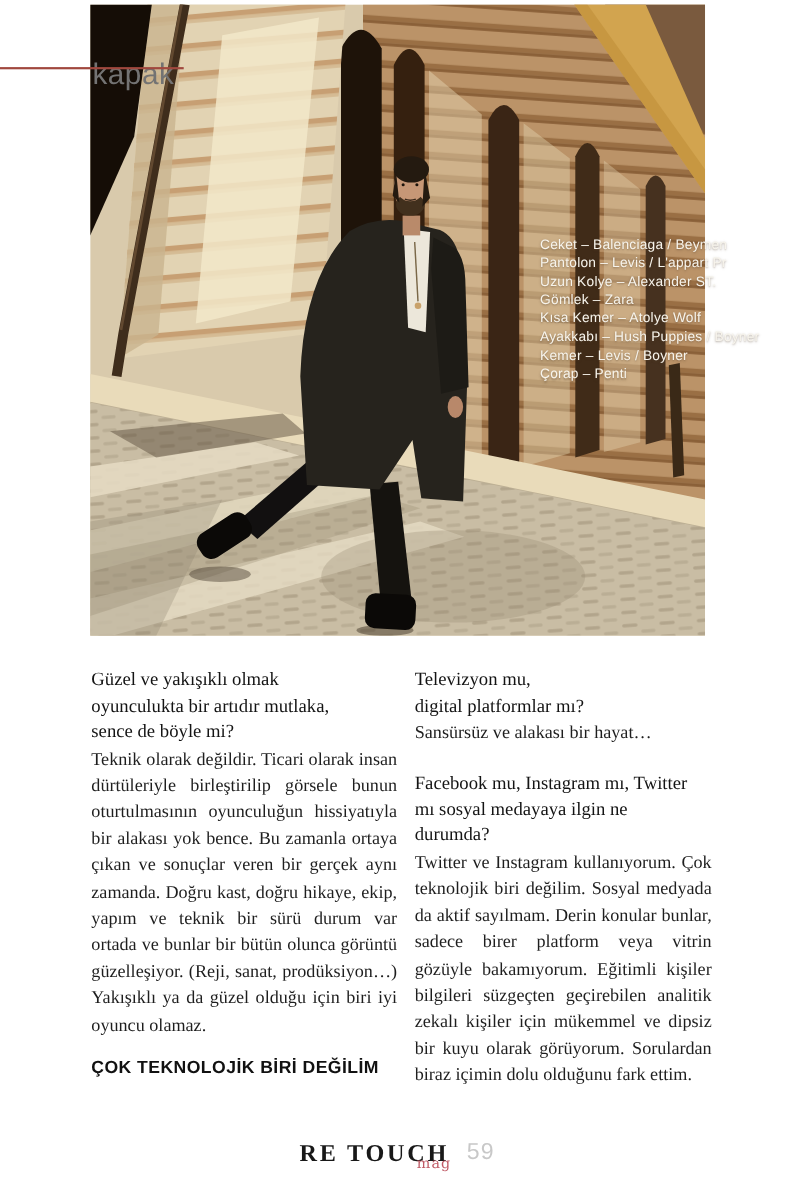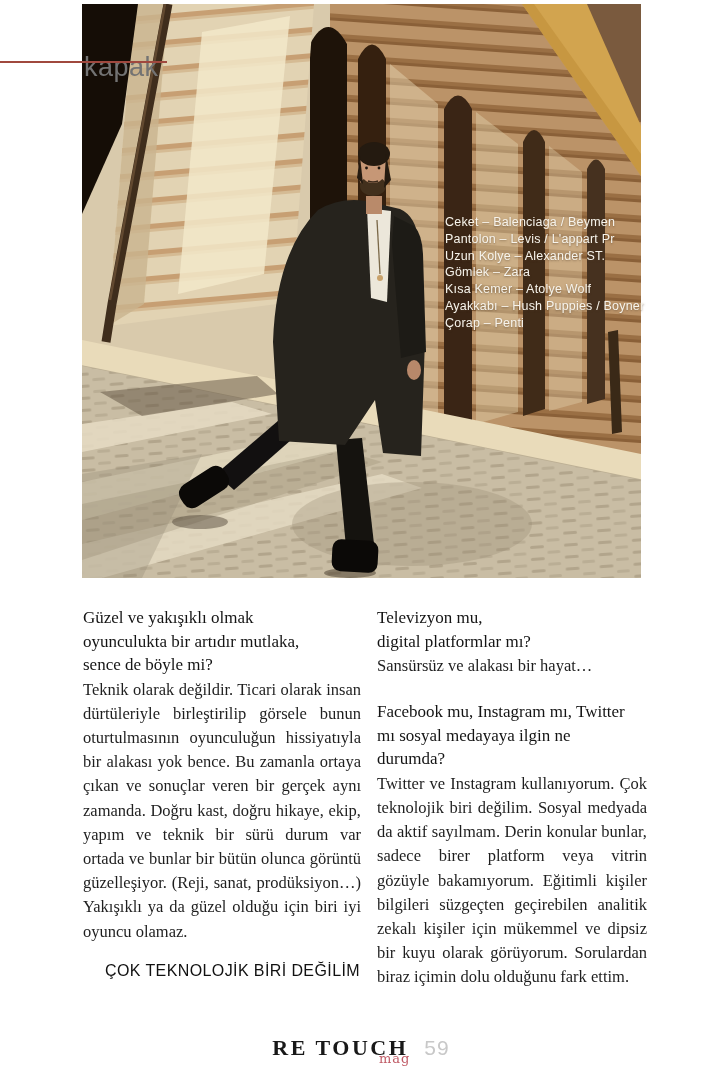--- a/index.html
+++ b/index.html
@@ -9,41 +9,42 @@
   }
 
   
   .photo { position:absolute; left:82px; top:4px; width:559px; height:574px; }
   .photo svg { display:block; width:559px; height:574px; }
   .credits {
     position:absolute; left:363px; top:210px; width:200px;
     font-family:"Liberation Sans", sans-serif; font-size:12.5px; line-height:16.8px;
     color:#f7f4ec; letter-spacing:0.2px; white-space:nowrap;
     text-shadow:0 1px 2px rgba(80,60,40,0.5);
+    padding-left:46px;
   }
   .kapak {
     position:absolute; left:84px; top:32px; z-index:3;
     font-family:Liberation Sans, sans-serif; font-size:27px; line-height:30px;
     color:#737373; letter-spacing:0.5px;margin-top:20px;
   }
   .rule { position:absolute; left:0; top:61px; width:167px; height:2px; background:#a0483e; z-index:4; }
 
   
   .columns { position:absolute; left:83px; top:606px; width:564px; display:flex; gap:16px; color:#1e1e1e; }
   .col-left  { width:278px; }
   .col-right { width:270px; }
   .q {
     font-weight:normal; font-size:17px; line-height:23.5px;
     white-space:pre-line; margin:0 0 1px 0; color:#141414;
   }
   .a { font-size:16.5px; line-height:24.2px; text-align:justify; margin:0; }
   .q-follow { margin-top:22px; }
   .pull {
-    margin-top:18px; font-family:"Liberation Sans", sans-serif; font-weight:normal;
-    font-size:16px; letter-spacing:0.4px; color:#111111;margin-left:22px;
+    margin-top:18px; font-family:"Liberation Sans", sans-serif; font-weight:bold;
+    font-size:16px; letter-spacing:0.4px; color:#111111;
   }
 
   
   .footer {
     position:absolute; left:0; top:1036px; width:722px;
     display:flex; justify-content:center; align-items:center; gap:16px;
   }
   .brand {
     position:relative; font-family:"Liberation Serif", serif; font-size:22px;
     line-height:24px; letter-spacing:2.5px; color:#181818; font-weight:600;
@@ -158,20 +159,21 @@
       </g>
     </svg>
 
     <div class="credits">
       <div>Ceket – Balenciaga / Beymen</div>
       <div>Pantolon – Levis / L'appart Pr</div>
       <div>Uzun Kolye – Alexander ST.</div>
       <div>Gömlek – Zara</div>
       <div>Kısa Kemer – Atolye Wolf</div>
       <div>Ayakkabı – Hush Puppies / Boyner</div>
+      <div>Kemer – Levis / Boyner</div>
       <div>Çorap – Penti</div>
     </div>
   </div>
 
   <div class="kapak">kapak</div>
   <div class="rule"></div>
 
   <div class="columns">
     <div class="col-left">
       <h3 class="q">Güzel ve yakışıklı olmak

